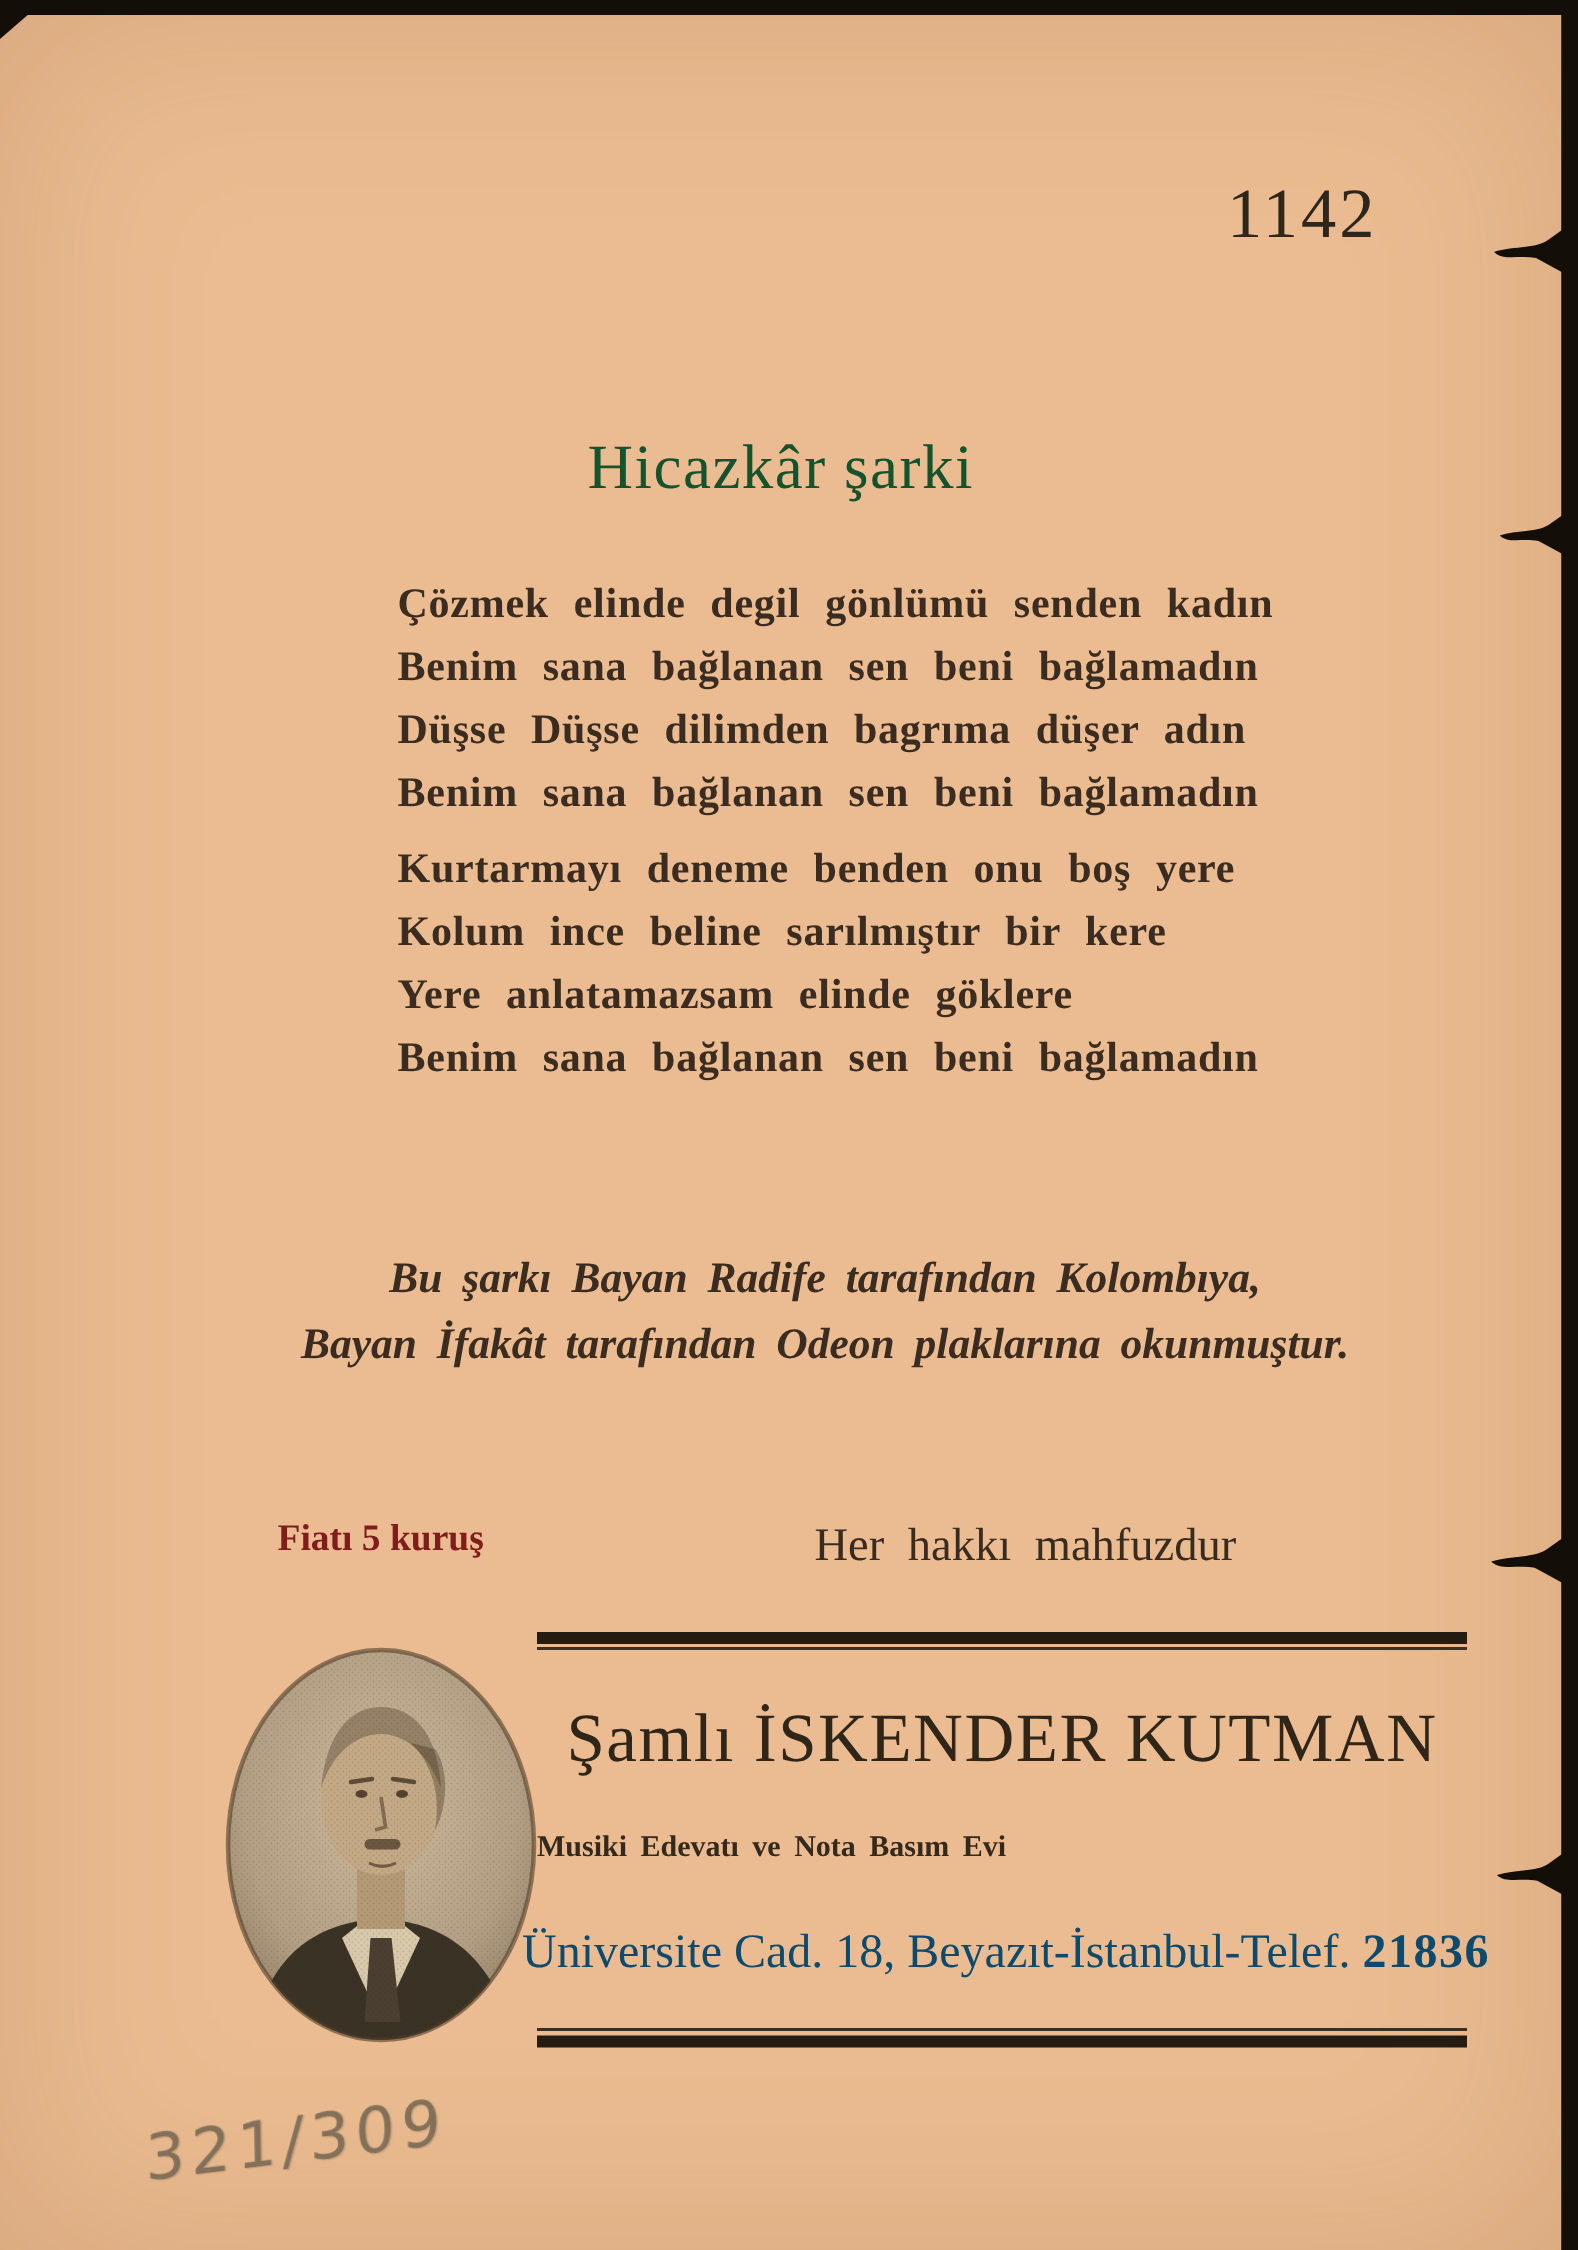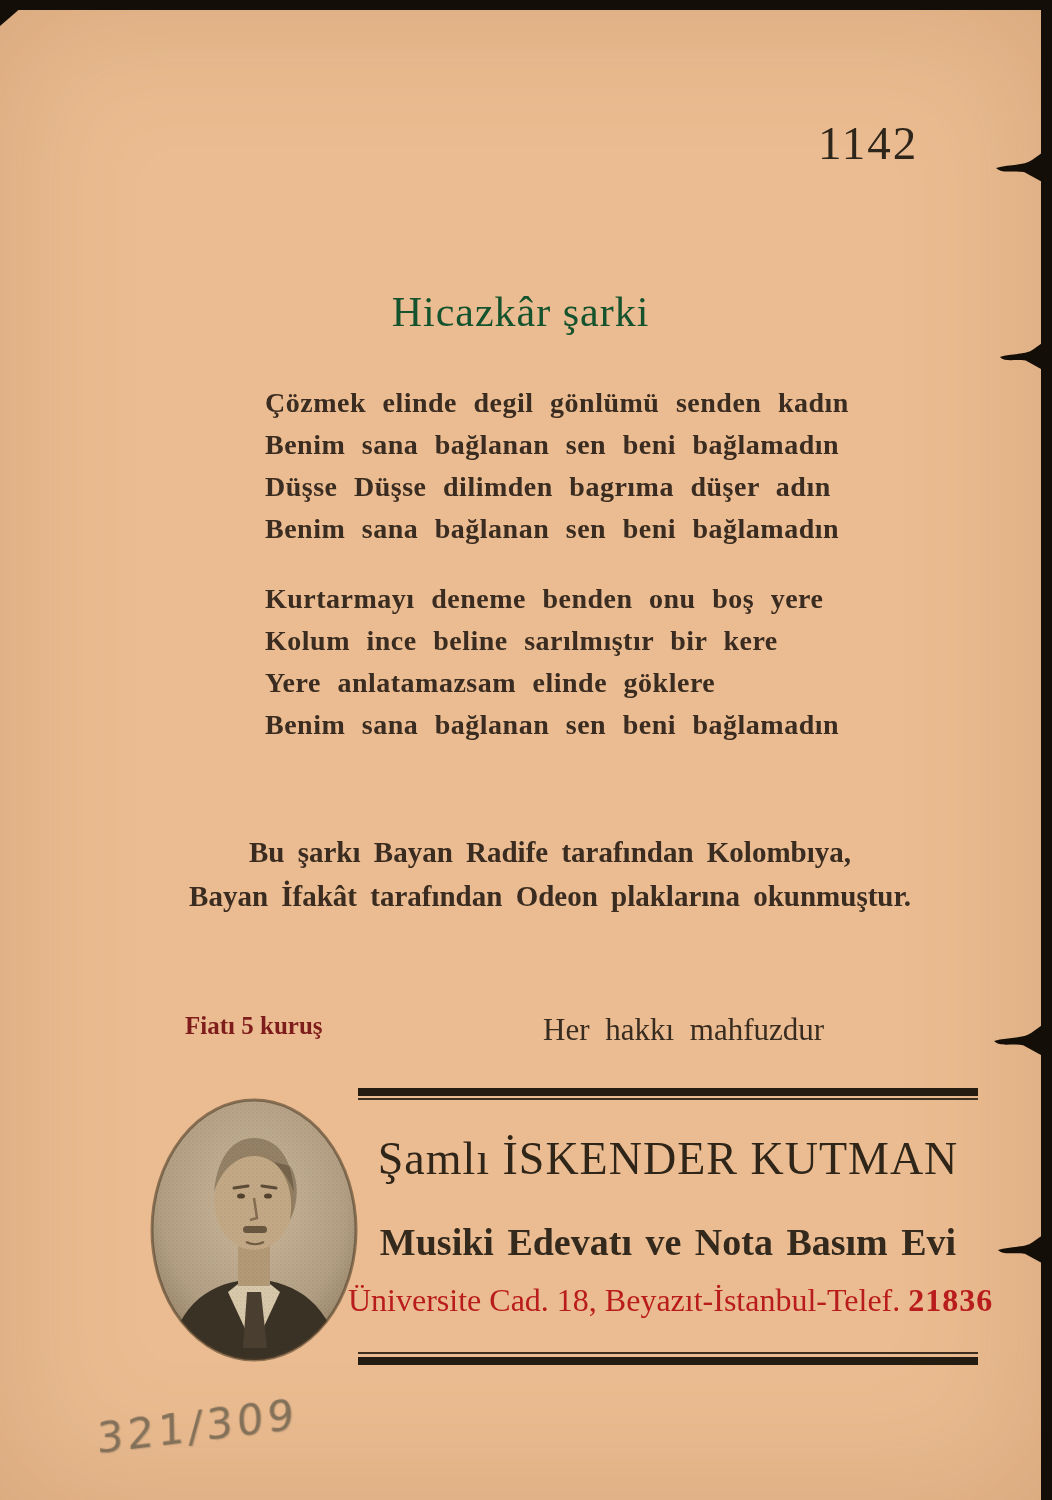--- a/index.html
+++ b/index.html
@@ -20,43 +20,43 @@
       radial-gradient(circle at 85% 60%, rgba(255,230,195,0.18), rgba(255,230,195,0) 45%),
       linear-gradient(163deg, #f0c69e 0%, #ecbd92 40%, #e7b habitat589 70%, #e3ad80 100%);
     background-color: #ebbc91;
     box-shadow: inset 0 0 140px rgba(120,70,30,0.18);
   }
   .txt { position: absolute; color: #362a1f; white-space: nowrap; }
   .page-number { left: 818px; top: 106px; font-size: 47px; letter-spacing: 2px; color: #2e251b; }
   .title { left: 0; top: 278px; width: 1041px; text-align: center; font-size: 42px; letter-spacing: 1px; color: #14532d; }
   .stanza { position: absolute; left: 265px; }
   .stanza-1 { top: 372px; }
-  .stanza-2 { top: 549px; margin-top: 19px; }
+  .stanza-2 { top: 549px; }
   .poem-line {
     font-size: 28px; font-weight: bold; line-height: 42px;
     word-spacing: 9px; letter-spacing: 0.5px; color: #3a2c20;
     white-space: nowrap;
   }
-  .note { position: absolute; left: 150px; top: 820px; width: 800px; text-align: center; }
+  .note { position: absolute; left: 150px; top: 820px; width: 800px; text-align: center; font-style: italic; }
   .note-line {
     font-size: 29px; font-weight: bold; line-height: 44px;
     word-spacing: 6px; color: #3a2c20; white-space: nowrap;
   }
   .price { left: 185px; top: 1002px; font-size: 25px; font-weight: bold; color: #7f1d1d; }
   .rights { left: 543px; top: 1002px; font-size: 31px; word-spacing: 8px; color: #38, 2c20; }
   .rights { color: #382c20; }
   .rule-block { position: absolute; left: 358px; width: 620px; }
   .rule-top { top: 1078px; }
   .rule-bottom { top: 1342px; }
   .bar-thick { height: 8px; background: #241b11; }
   .bar-thin { height: 2px; background: #3c2f20; }
   .gap2 { height: 2px; } .gap3 { height: 3px; }
   .publisher-name { left: 358px; top: 1122px; width: 620px; text-align: center; font-size: 46px; letter-spacing: 1px; color: #2f2519; }
-  .publisher-subtitle { left: 358px; top: 1210px; width: 620px; text-align: center; font-size: 38px; font-weight: bold; word-spacing: 4px; color: #34291d; }
-  .publisher-address { left: 348px; top: 1272px; width: 640px; text-align: center; font-size: 32px; color: #b91c1c; }
+  .publisher-subtitle { left: 358px; top: 1210px; width: 620px; text-align: left; font-size: 20px; font-weight: bold; word-spacing: 4px; color: #34291d; }
+  .publisher-address { left: 348px; top: 1272px; width: 640px; text-align: center; font-size: 32px; color: #0c4a6e; }
   .publisher-address .phone { font-weight: bold; letter-spacing: 1px; }
   .portrait { position: absolute; left: 148px; top: 1086px; }
   .handwriting {
     position: absolute; left: 96px; top: 1392px;
     font-family: "DejaVu Sans", sans-serif;
     font-size: 42px; color: rgba(120,104,84,0.85);
     transform: rotate(-7deg) skewX(-6deg);
     letter-spacing: 4px;
     text-shadow: 1px 1px 1px rgba(120,104,84,0.35);
     filter: blur(0.4px);

